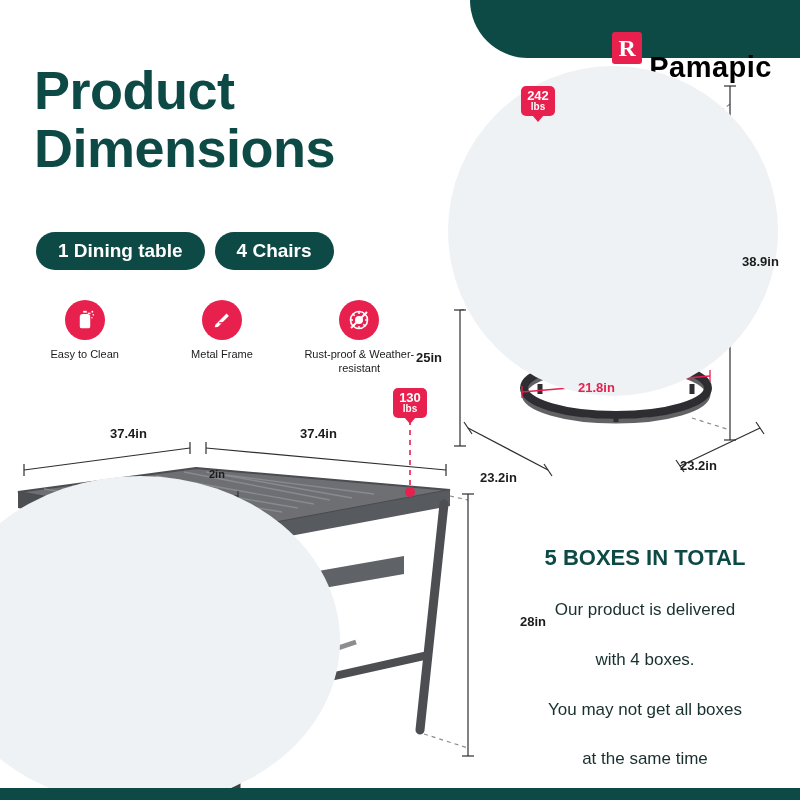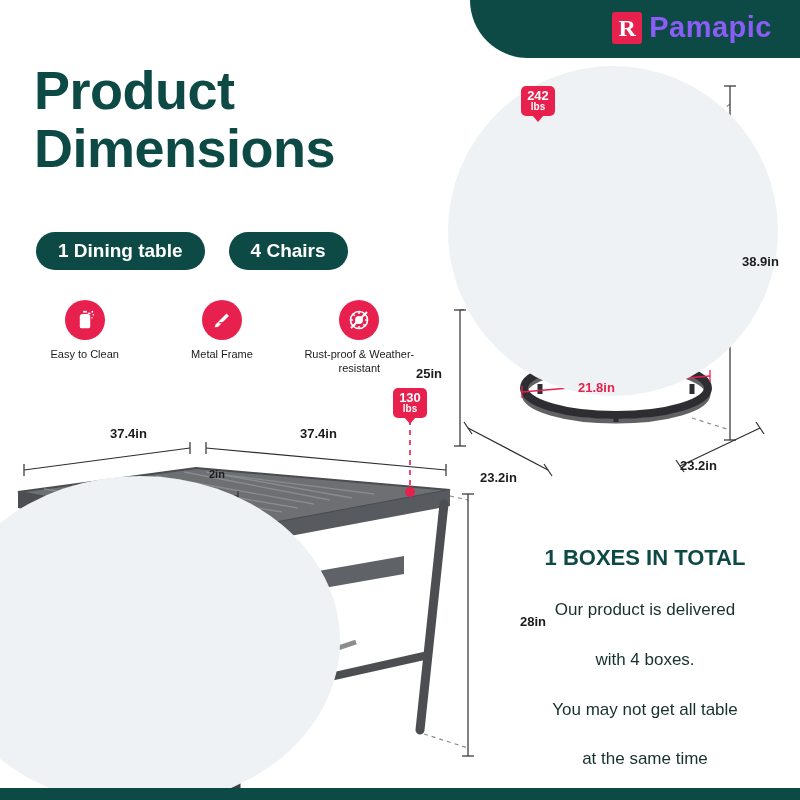--- a/index.html
+++ b/index.html
@@ -43,45 +43,46 @@
     background: #e8204e;
     border-radius: 3px;
     color: #ffffff;
     font-size: 24px;
     font-weight: bold;
     line-height: 32px;
     text-align: center;
     font-family: "Liberation Serif", serif;
   }
   .brand-name {
-    color: #8b5cf6;
+    color: #000000;
     font-size: 29px;
     font-weight: bold;
     letter-spacing: 0.5px;
+    margin-top: 40px;
   }
 
   
   .title-block {
     position: absolute;
     top: 62px; left: 34px;
     width: 420px;
   }
   .title-line {
     color: #0d4a45;
     font-size: 54px;
     font-weight: bold;
     line-height: 1.07;
     letter-spacing: -0.5px;
   }
 
   .pills {
     position: absolute;
     top: 232px; left: 36px;
     display: flex;
-    gap: 24px;
+    gap: 10px;
   }
   .pill {
     background: #0d4a45;
     color: #ffffff;
     font-size: 19px;
     font-weight: bold;
     padding: 8px 22px;
     border-radius: 20px;
     white-space: nowrap;
   }
@@ -337,21 +338,21 @@
       </g>
       <circle cx="108" cy="240" r="5" fill="#e8204e"></circle>
     </svg>
 
     <div class="tag" style="top:28px; left:91px;">
       <span class="num">242</span>
       <span class="unit">lbs</span>
     </div>
 
     <div class="dim" style="top:196px; left:312px;text-align:right;">38.9in</div>
-    <div class="dim" style="top:308px; left:-14px;">25in</div>
+    <div class="dim" style="top:292px; left:-14px;">25in</div>
     <div class="dim" style="top:322px; left:148px; color:#e8204e;">21.8in</div>
     <div class="dim" style="top:412px; left:50px;">23.2in</div>
     <div class="dim" style="top:400px; left:250px;">23.2in</div>
   </div>
 
   <div class="table-scene">
     <div class="table-bg"></div>
 
     <svg width="500" height="370" viewBox="0 0 500 370">
 
@@ -420,24 +421,24 @@
   <svg style="position:absolute; top:406px; left:396px;" width="30" height="90">
     <path d="M14 14 L14 82" stroke="#e8204e" stroke-width="1.6" stroke-dasharray="5 5" fill="none"></path>
     <circle cx="14" cy="86" r="5" fill="#e8204e"></circle>
   </svg>
   <div class="tag" style="top:388px; left:393px;">
     <span class="num">130</span>
     <span class="unit">lbs</span>
   </div>
 
   <div class="boxes-block">
-    <div class="boxes-title">1 BOXES IN TOTAL</div>
+    <div class="boxes-title">5 BOXES IN TOTAL</div>
     <div class="boxes-text">Our product is delivered</div>
     <div class="boxes-text">with 4 boxes.</div>
-    <div class="boxes-text">You may not get all table</div>
+    <div class="boxes-text">You may not get all boxes</div>
     <div class="boxes-text">at the same time</div>
 
     <div class="boxes-art">
       <svg width="106" height="84" viewBox="0 0 106 84">
         <polygon points="4,24 52,8 102,24 52,42" fill="#dcb184"></polygon>
         <polygon points="4,24 52,42 52,78 4,60" fill="#c99a63"></polygon>
         <polygon points="52,42 102,24 102,60 52,78" fill="#b8874f"></polygon>
         <path d="M28 16 L76 34" stroke="#b8874f" stroke-width="2" fill="none"></path>
         <path d="M52 42 L52 78" stroke="#a8773f" stroke-width="1.6"></path>
       </svg>

